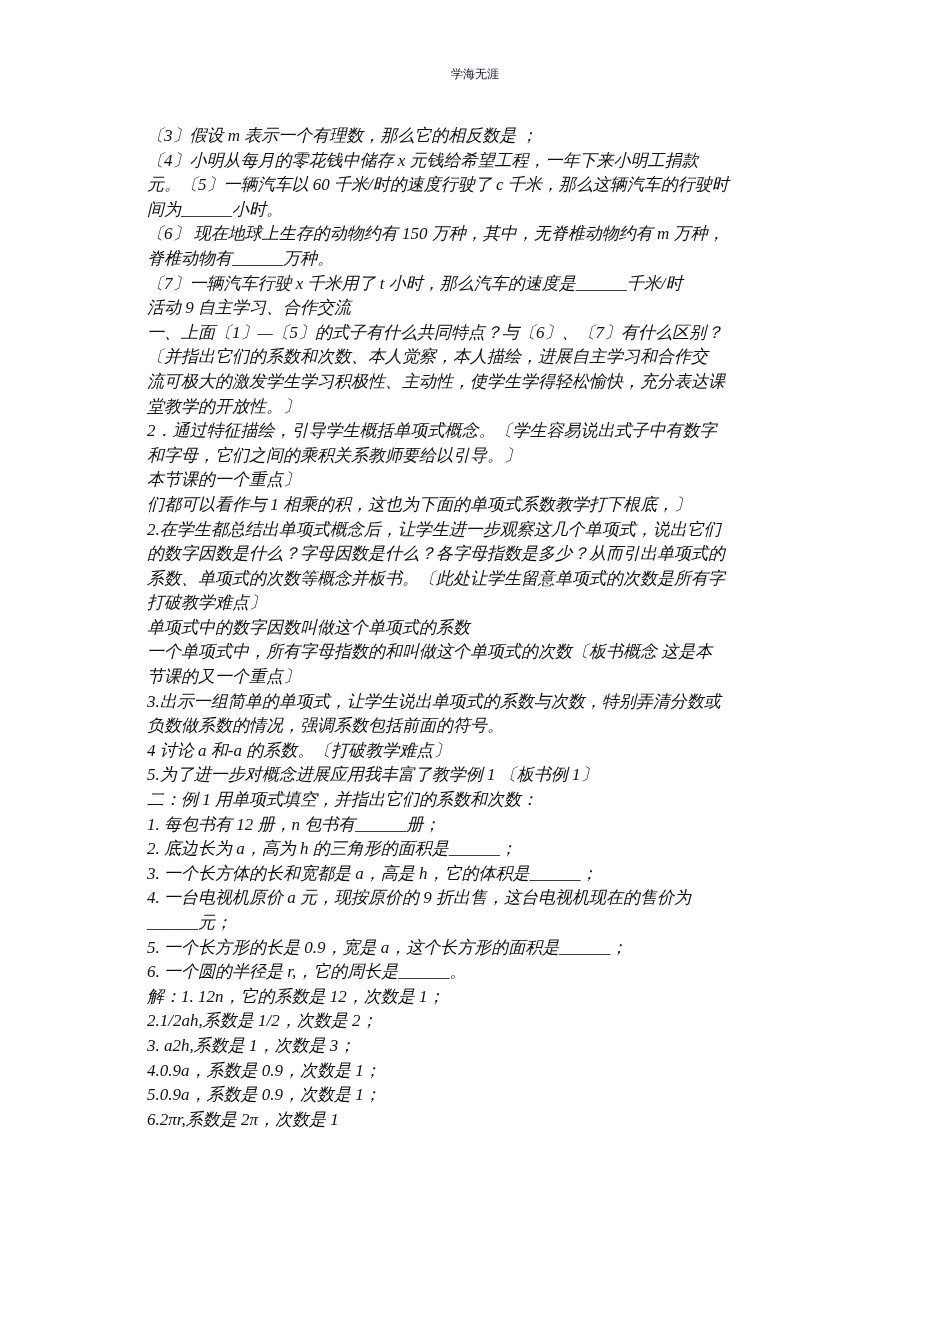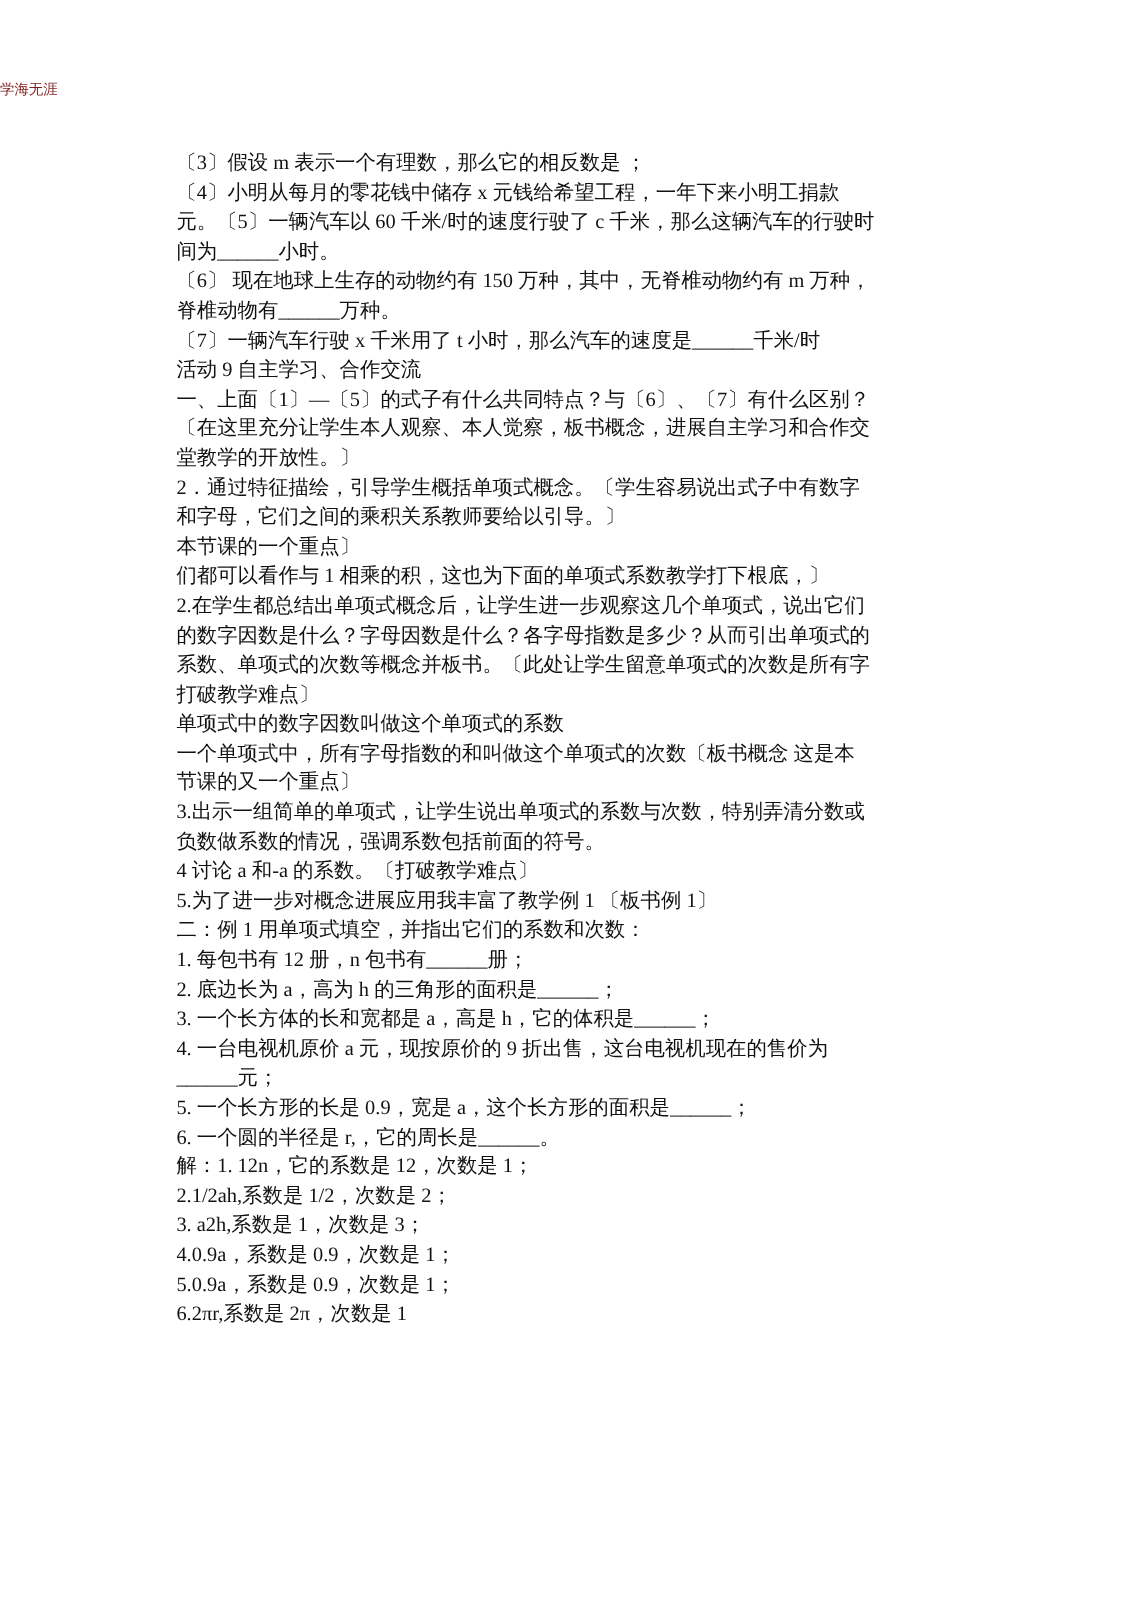--- a/index.html
+++ b/index.html
@@ -1,39 +1,40 @@
 <!DOCTYPE html>
 <html><head>
 <meta charset="utf-8">
 <style>
   html, body { margin:0; padding:0; background:#ffffff; }
   body { width:950px; height:1344px; position:relative; overflow:hidden;
          font-family:"Liberation Serif","DejaVu Serif",serif; color:#111; }
-  .header { position:absolute; top:66px; left:0; width:950px; text-align:left;
-            font-size:12px; color:#7f1d1d; }
+  .header { position:absolute; top:66px; left:0; width:950px; text-align:center;
+            font-size:12px; color:#0f172a; }
   .content { position:absolute; top:124px; left:147px; width:665px;
-             font-size:17px; line-height:24.6px; }
+             font-size:17px; line-height:24.6px;font-style:italic; }
   .line { white-space:nowrap; display:block; }
 </style>
 </head>
 <body>
 
 <div class="header">学海无涯</div>
 
 <div class="content">
   <span class="line">〔3〕假设 m 表示一个有理数，那么它的相反数是 ；</span>
   <span class="line">〔4〕小明从每月的零花钱中储存 x 元钱给希望工程，一年下来小明工捐款</span>
   <span class="line">元。〔5〕一辆汽车以 60 千米/时的速度行驶了 c 千米，那么这辆汽车的行驶时</span>
   <span class="line">间为______小时。</span>
   <span class="line">〔6〕 现在地球上生存的动物约有 150 万种，其中，无脊椎动物约有 m 万种，</span>
   <span class="line">脊椎动物有______万种。</span>
   <span class="line">〔7〕一辆汽车行驶 x 千米用了 t 小时，那么汽车的速度是______千米/时</span>
   <span class="line">活动 9 自主学习、合作交流</span>
   <span class="line">一、上面〔1〕—〔5〕的式子有什么共同特点？与〔6〕、〔7〕有什么区别？</span>
-  <span class="line">〔在这里充分让学生本人观察、本人觉察，板书概念，进展自主学习和合作交</span>
+  <span class="line">〔并指出它们的系数和次数、本人觉察，本人描绘，进展自主学习和合作交</span>
+  <span class="line">流可极大的激发学生学习积极性、主动性，使学生学得轻松愉快，充分表达课</span>
   <span class="line">堂教学的开放性。〕</span>
   <span class="line">2．通过特征描绘，引导学生概括单项式概念。〔学生容易说出式子中有数字</span>
   <span class="line">和字母，它们之间的乘积关系教师要给以引导。〕</span>
   <span class="line">本节课的一个重点〕</span>
   <span class="line">们都可以看作与 1 相乘的积，这也为下面的单项式系数教学打下根底，〕</span>
   <span class="line">2.在学生都总结出单项式概念后，让学生进一步观察这几个单项式，说出它们</span>
   <span class="line">的数字因数是什么？字母因数是什么？各字母指数是多少？从而引出单项式的</span>
   <span class="line">系数、单项式的次数等概念并板书。〔此处让学生留意单项式的次数是所有字</span>
   <span class="line">打破教学难点〕</span>
   <span class="line">单项式中的数字因数叫做这个单项式的系数</span>

